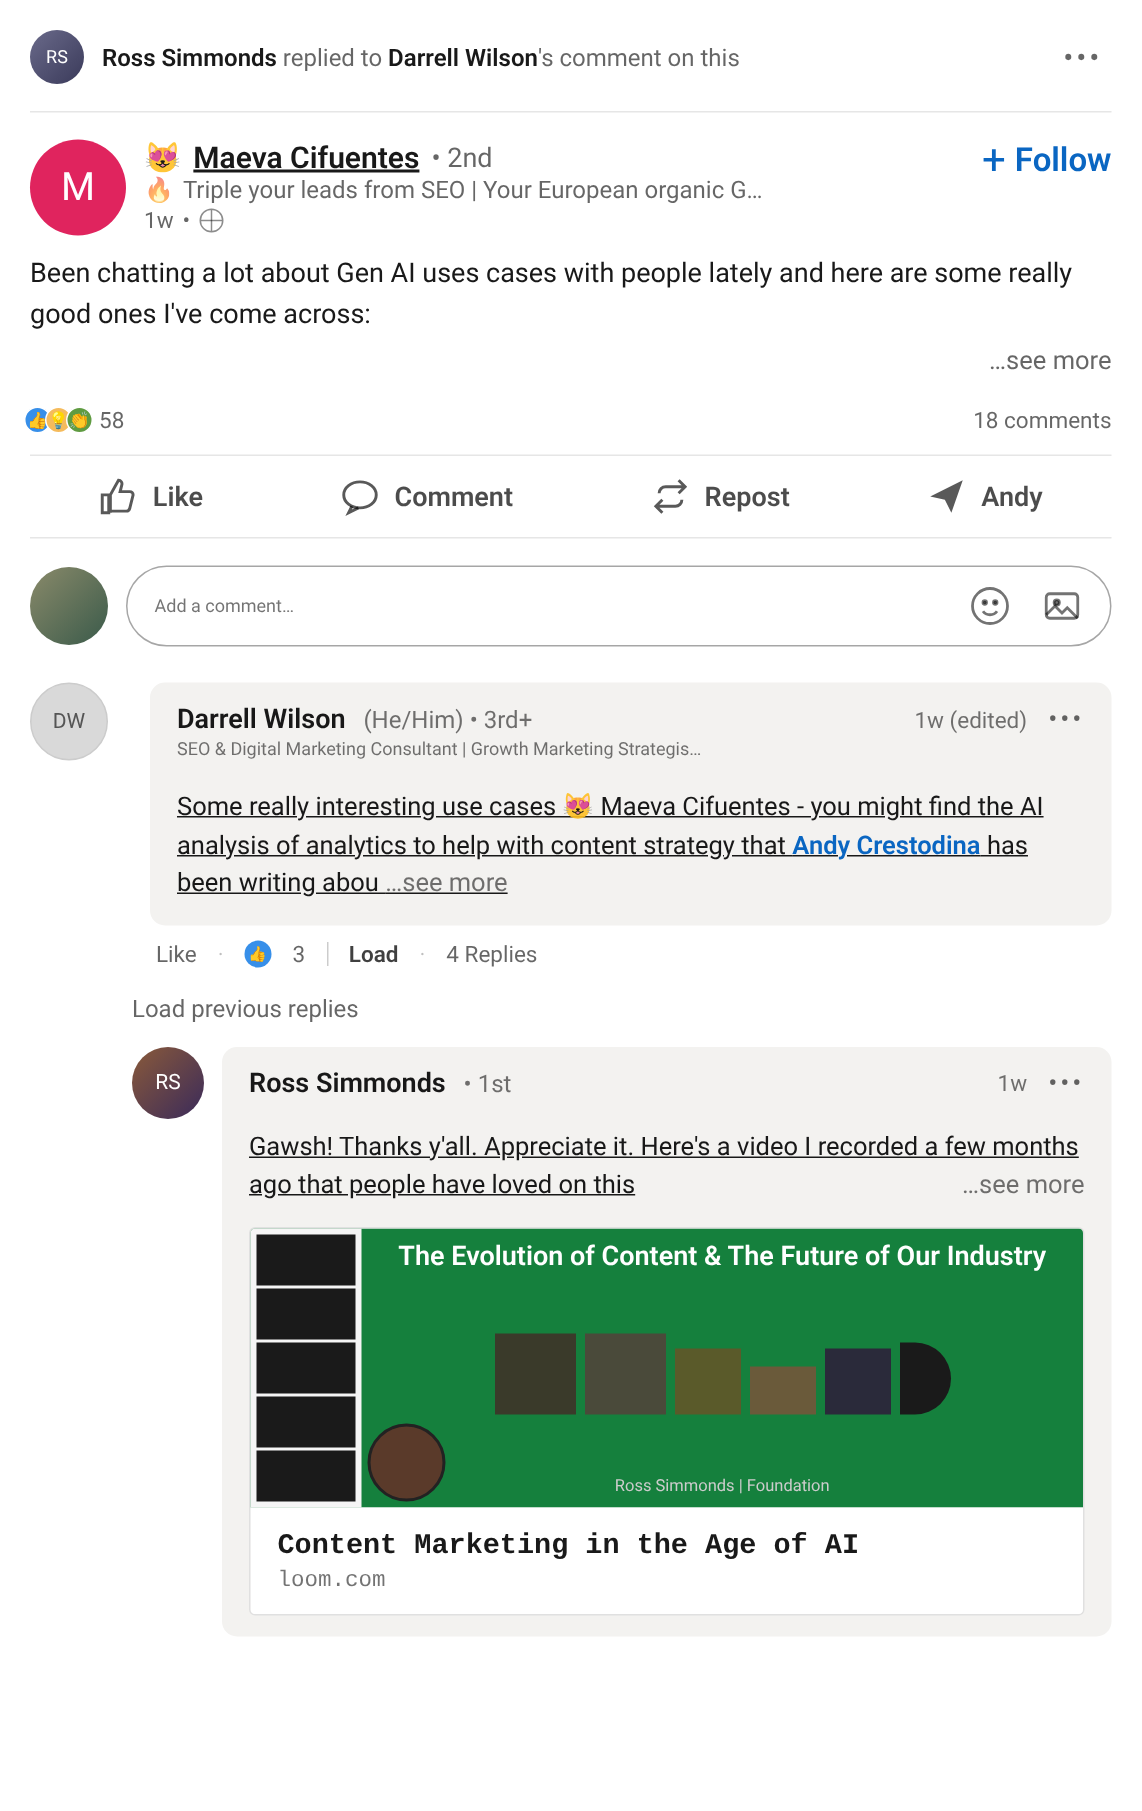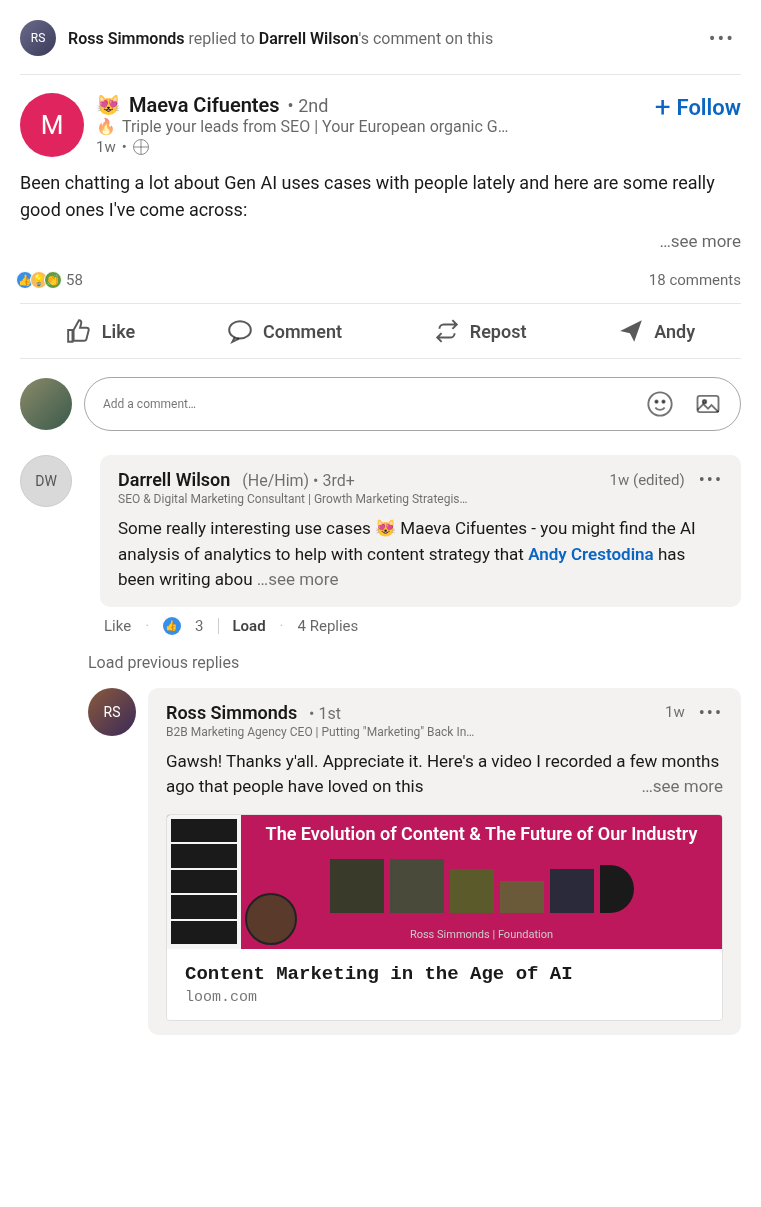--- a/index.html
+++ b/index.html
@@ -9,21 +9,21 @@
     .activity-left { display: flex; align-items: center; gap: 12px; }
     .avatar-sm { width: 36px; height: 36px; border-radius: 50%; background: linear-gradient(135deg,#6a6a8a,#3a3a5a); display:flex;align-items:center;justify-content:center;color:#fff;font-size:12px; }
     .activity-text { font-size: 16px; color: rgba(0,0,0,0.6); }
     .activity-text .strong { color: rgba(0,0,0,0.9); font-weight: 600; }
     .dots { color: rgba(0,0,0,0.6); font-size: 20px; letter-spacing: 2px; cursor: pointer; padding: 6px; }
     .post-header { display: flex; align-items: flex-start; justify-content: space-between; padding: 18px 0 12px; }
     .poster { display: flex; gap: 12px; }
     .avatar-lg { width: 64px; height: 64px; border-radius: 50%; background: #e0245e; display:flex;align-items:center;justify-content:center;color:#fff;font-size:26px; overflow:hidden; }
     .poster-info .name-row { display:flex; align-items:center; gap:8px; font-size:20px; }
     .poster-info .name-row .emoji { font-size: 20px; }
-    .poster-info .name-row .name { font-weight: 600; color: rgba(0,0,0,0.9); }
+    .poster-info .name-row .name { font-weight: 600; color: rgba(0,0,0,0.9); text-decoration: underline; }
     .poster-info .name-row .degree { color: rgba(0,0,0,0.6); font-size: 18px; }
     .poster-info .headline { color: rgba(0,0,0,0.6); font-size: 16px; display:flex;align-items:center;gap:6px; }
     .poster-info .meta-row { color: rgba(0,0,0,0.6); font-size: 15px; display:flex;align-items:center;gap:6px; margin-top:2px; }
     .globe { width:16px; height:16px; border:1.5px solid rgba(0,0,0,0.45); border-radius:50%; position:relative; display:inline-block; }
     .globe::before{content:"";position:absolute;left:50%;top:0;bottom:0;width:0;border-left:1.2px solid rgba(0,0,0,0.45);transform:translateX(-50%);}
     .globe::after{content:"";position:absolute;top:50%;left:0;right:0;height:0;border-top:1.2px solid rgba(0,0,0,0.45);transform:translateY(-50%);}
     .follow-btn { color:#0a66c2; font-weight:600; font-size:22px; display:flex; align-items:center; gap:6px; cursor:pointer; }
     .follow-btn .plus { font-size:28px; font-weight:400; line-height:1; }
     .post-body { font-size: 18px; line-height: 1.5; color: rgba(0,0,0,0.9); }
     .see-more-row { text-align: right; color: rgba(0,0,0,0.6); font-size: 17px; padding: 8px 0 12px; cursor:pointer; }
@@ -45,32 +45,32 @@
     .compose-icons svg { width:28px; height:28px; stroke: rgba(0,0,0,0.55); fill:none; stroke-width:1.6; }
     .comment { display:flex; gap:28px; margin-top: 6px; }
     .avatar-c { width:52px; height:52px; border-radius:50%; background:#d9d9d9; display:flex;align-items:center;justify-content:center;color:#555;font-size:14px;overflow:hidden; border:1px solid #ccc; }
     .comment-body { flex:1; }
     .comment-bubble { background:#f3f2f0; border-radius:10px; padding:14px 18px; position:relative; }
     .comment-header { display:flex; justify-content:space-between; align-items:flex-start; }
     .commenter-name { font-size:18px; font-weight:600; color: rgba(0,0,0,0.9); display:inline; }
     .commenter-meta { font-size:16px; color: rgba(0,0,0,0.55); margin-top: 47px; }
     .comment-right { display:flex; gap:14px; align-items:center; color: rgba(0,0,0,0.55); font-size:15px; }
     .commenter-headline { font-size:12px; color: rgba(0,0,0,0.55); margin-top:2px; }
-    .comment-text { font-size:17px; line-height:1.5; margin-top:10px; color: rgba(0,0,0,0.9); }
+    .comment-text { font-size:17px; line-height:1.5; margin-top:20px; color: rgba(0,0,0,0.9); text-decoration: underline; }
     .comment-text .link { color:#0a66c2; font-weight:600; }
     .comment-text .seemore { color: rgba(0,0,0,0.55); }
     .comment-actions { display:flex; gap:14px; align-items:center; color: rgba(0,0,0,0.6); font-size:15px; padding:10px 4px; }
     .vsep { color: rgba(0,0,0,0.25); }
     .pipe { display:inline-block; width:1px; height:16px; background:rgba(0,0,0,0.2); }
     .ricon-sm { width:18px; height:18px; border-radius:50%; background:#378fe9; color:#fff; display:inline-flex;align-items:center;justify-content:center;font-size:10px;}
     .load-prev { font-size:16px; color: rgba(0,0,0,0.6); padding:8px 0 16px 0; margin-left:68px; cursor:pointer;}
     .reply { margin-left:68px; display:flex; gap:12px; }
     .avatar-r { width:48px; height:48px; border-radius:50%; background:linear-gradient(135deg,#8a5a3a,#3a2a5a);display:flex;align-items:center;justify-content:center;color:#fff;font-size:14px;}
     .link-preview { margin-top:14px; border:1px solid #e0e0e0; border-radius:4px; overflow:hidden; }
-    .preview-media { height:134px; background:#be185d; display:flex; }
+    .preview-media { height:186px; background:#15803d; display:flex; }
     .thumbs { width:74px; background:#f5f5f5; display:flex;flex-direction:column;gap:2px;padding:4px; }
     .thumbs .t { flex:1; background:#1a1a1a; }
     .main-slide { flex:1; color:#fff; display:flex;flex-direction:column;align-items:center;justify-content:space-between; padding:8px 12px; position:relative;}
     .slide-title { font-size:18px; font-weight:600; text-align:center; line-height:1.2; }
     .slide-images{ display:flex; gap:6px; align-items:flex-end; }
     .sq { background:#3a3a2a; }
     .slide-footer { font-size:11px; color:#ccc; }
     .avatar-bubble{position:absolute;left:4px;bottom:4px;width:52px;height:52px;border-radius:50%;background:#5a3a2a;border:2px solid #222;}
     .preview-text { padding:14px 18px; background:#fff;font-family:Liberation Mono, monospace; }
     .preview-title { font-size:19px; font-weight:600; color: rgba(0,0,0,0.9); margin-bottom:4px; }
@@ -221,21 +221,20 @@
         <div class="comment-header">
           <div>
             <span class="commenter-name">Ross Simmonds</span>
             <span class="commenter-meta">&nbsp;&nbsp;<span>• 1st</span></span>
           </div>
           <div class="comment-right">
             <span>1w</span>
             <span class="dots" style="font-size:18px;padding:0">•••</span>
           </div>
         </div>
-        <div class="commenter-headline">B2B Marketing Agency CEO | Putting "Marketing" Back In…</div>
         <div class="comment-text">
           <span>Gawsh! Thanks y'all. Appreciate it. Here's a video I recorded a few months ago that people have loved on this</span> <span class="seemore" style="float:right">…see more</span>
         </div>
         <div class="link-preview">
           <div class="preview-media">
             <div class="thumbs">
               <div class="t"></div>
                 <div class="t"></div>
                 <div class="t"></div>
                 <div class="t"></div>

